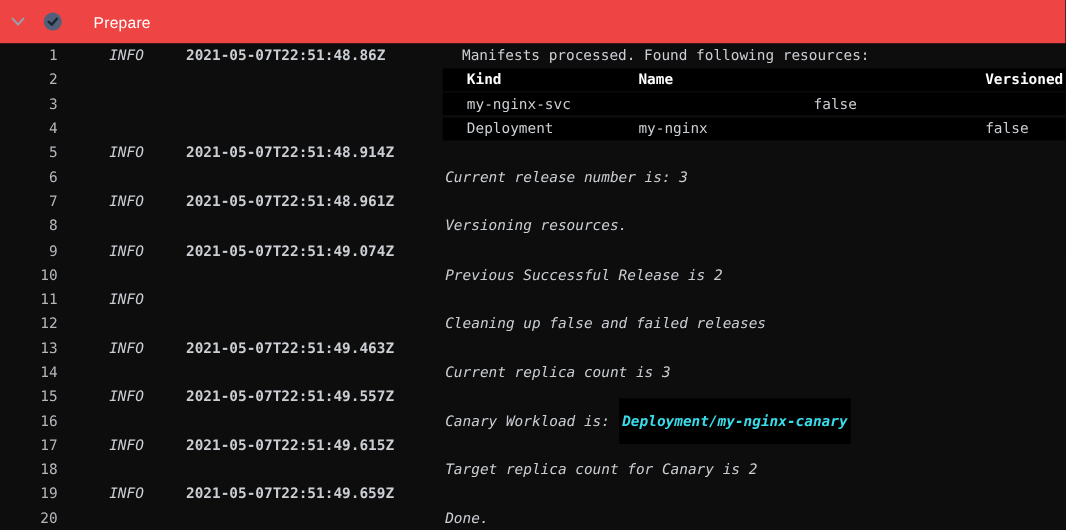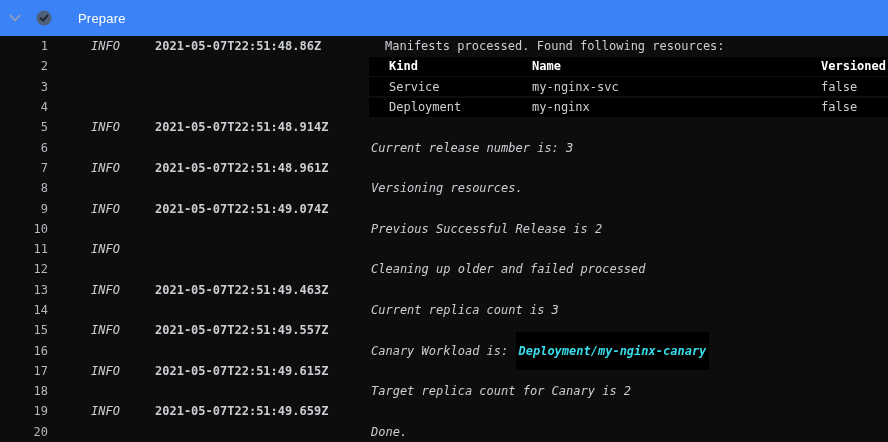--- a/index.html
+++ b/index.html
@@ -3,21 +3,21 @@
 <meta charset="utf-8">
 <style>
   * { box-sizing: border-box; }
   html, body { margin: 0; padding: 0; }
   body {
     width: 888px; height: 442px; overflow: hidden;
     background: #0d0d0e;
     font-family: "DejaVu Sans Mono", "Liberation Mono", monospace;
   }
   .header {
-    height: 36px; background: #3b82f6;
+    height: 36px; background: #ef4444;
     display: flex; align-items: center;
     padding-left: 8px; cursor: pointer;
   }
   .chev-wrap { width: 14px; height: 14px; display: flex; align-items: center; justify-content: center; }
   .check-wrap { margin-left: 14px; width: 16px; height: 16px; display: flex; align-items: center; justify-content: center; }
   .title {
     margin-left: 26px;
     font-family: "Liberation Sans", sans-serif;
     font-size: 13px; font-weight: 500; color: #ffffff; letter-spacing: 0.2px;
   }
@@ -76,21 +76,20 @@
     <div class="table-stripe thead">
       <span class="col-kind">Kind</span>
       <span class="col-name">Name</span>
       <span class="col-ver">Versioned</span>
     </div>
   </div>
 
   <div class="row">
     <span class="num">3</span>
     <div class="table-stripe">
-      <span class="col-kind">Service</span>
       <span class="col-name">my-nginx-svc</span>
       <span class="col-ver">false</span>
     </div>
   </div>
 
   <div class="row">
     <span class="num">4</span>
     <div class="table-stripe">
       <span class="col-kind">Deployment</span>
       <span class="col-name">my-nginx</span>
@@ -131,21 +130,21 @@
     <span class="msg-only">Previous Successful Release is 2</span>
   </div>
 
   <div class="row">
     <span class="num">11</span>
     <span class="level">INFO</span>
   </div>
 
   <div class="row">
     <span class="num">12</span>
-    <span class="msg-only">Cleaning up older and failed processed</span>
+    <span class="msg-only">Cleaning up false and failed releases</span>
   </div>
 
   <div class="row">
     <span class="num">13</span>
     <span class="level">INFO</span>
     <span class="ts">2021-05-07T22:51:49.463Z</span>
   </div>
 
   <div class="row">
     <span class="num">14</span>

